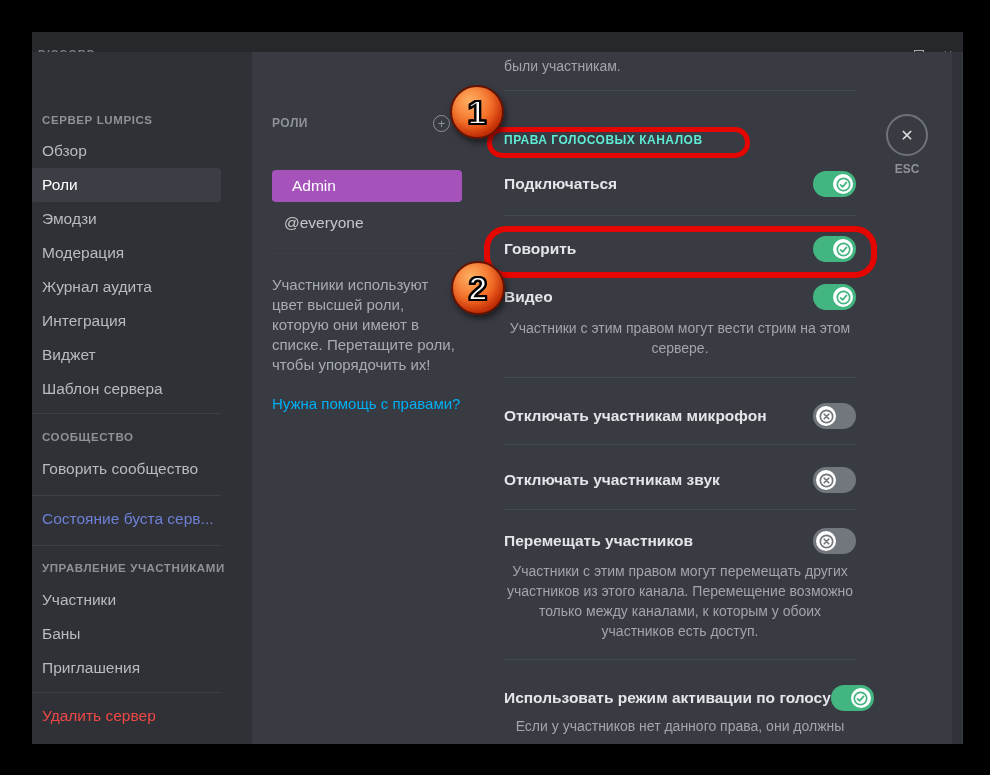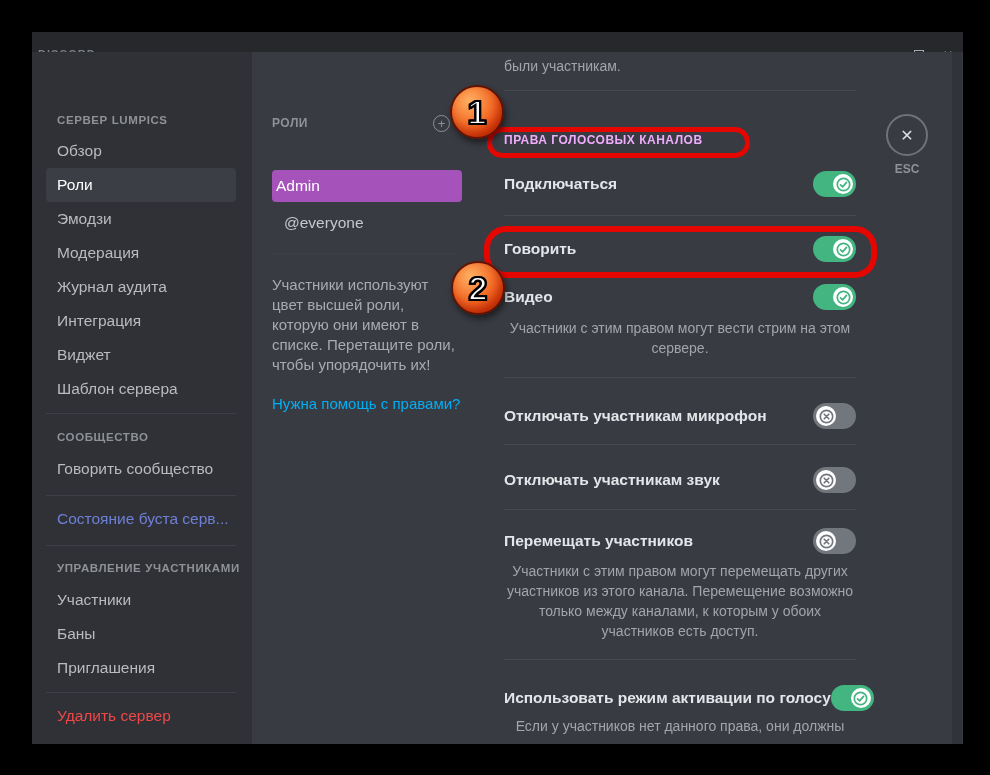--- a/index.html
+++ b/index.html
@@ -28,21 +28,21 @@
     margin-left:auto; display:flex; align-items:center; gap:19px; padding-right:10px;
     color:#a6a9ae;
   }
   .wc-min { width:11px; height:2px; background:#a6a9ae; }
   .wc-max { width:10px; height:10px; border:1px solid #a6a9ae; }
   .wc-close { font-size:12px; line-height:10px; color:#b4b7bc; }
 
   
   .sidebar {
     position:absolute; left:0; top:20px; width:220px; height:692px;
-    background:#2f3136; padding:62px 0 0 25px;
+    background:#2f3136; padding:62px 0 0 10px;
   }
   .side-header {
     height:15px; font-size:11.5px; font-weight:bold; letter-spacing:.6px;
     color:#8e9297; text-transform:uppercase;
   }
   .side-item {
     height:34px; width:190px; margin-left:-11px; padding-left:11px;
     display:flex; align-items:center; border-radius:4px;
     font-size:15.5px; color:#b9bbbe; cursor:pointer;
   }
@@ -70,40 +70,40 @@
     justify-content:space-between; padding-right:12px;
   }
   .roles-title { font-size:12px; font-weight:bold; letter-spacing:.5px; color:#8e9297; }
   .add-role {
     width:17px; height:17px; border:1.5px solid #8e9297; border-radius:50%;
     color:#8e9297; font-size:13px; line-height:13px; display:flex;
     align-items:center; justify-content:center; cursor:pointer;
   }
   .role-pill {
     margin-top:39px; height:32px; border-radius:4px; background:#a652bb;
-    display:flex; align-items:center; padding-left:4px;
+    display:flex; align-items:center; padding-left:20px;
     font-size:15.5px; font-weight:500; color:#fff; cursor:pointer;
   }
   .role-everyone {
     margin-top:10px; height:22px; display:flex; align-items:center;
     padding-left:12px; font-size:15.5px; color:#c6c8cb; cursor:pointer;
   }
   .roles-div { margin-top:19px; width:186px; height:1px; background:#3d4046; }
   .roles-hint { margin-top:21px; font-size:15px; line-height:20px; color:#a8abaf; }
   .roles-help { margin-top:20px; font-size:15px; color:#00aff4; cursor:pointer; }
 
   
   .perms-col { position:absolute; left:252px; top:0; width:352px; }
   .partial-top { margin-top:6px; height:20px; font-size:14px; color:#a2a5aa; }
   .perm-div { height:1px; background:#44484f; width:100%; }
   .pd1 { margin-top:12px; } .pd2 { margin-top:18px; } .pd3 { margin-top:19px; }
   .pd4 { margin-top:15px; } .pd5 { margin-top:16px; } .pd6 { margin-top:18px; }
   .perm-section-header {
     margin-top:42px; height:15px; font-size:12px; font-weight:bold;
-    letter-spacing:.5px; color:#f0abfc; text-transform:uppercase;
+    letter-spacing:.5px; color:#5eead4; text-transform:uppercase;
   }
   .perm-row {
     height:26px; display:flex; align-items:center; justify-content:space-between;
   }
   .perm-label { font-size:15.5px; font-weight:600; color:#e3e5e8; white-space:nowrap; }
   .perm-desc { font-size:14px; line-height:20px; color:#a2a5aa;text-align:center; }
   .rm1 { margin-top:23px; } .rm2 { margin-top:20px; } .rm3 { margin-top:22px; }
   .rm4 { margin-top:25px; } .rm5 { margin-top:22px; } .rm6 { margin-top:18px; }
   .rm7 { margin-top:25px; }
   .dm1 { margin-top:8px; } .dm2 { margin-top:7px; } .dm3 { margin-top:5px; }

